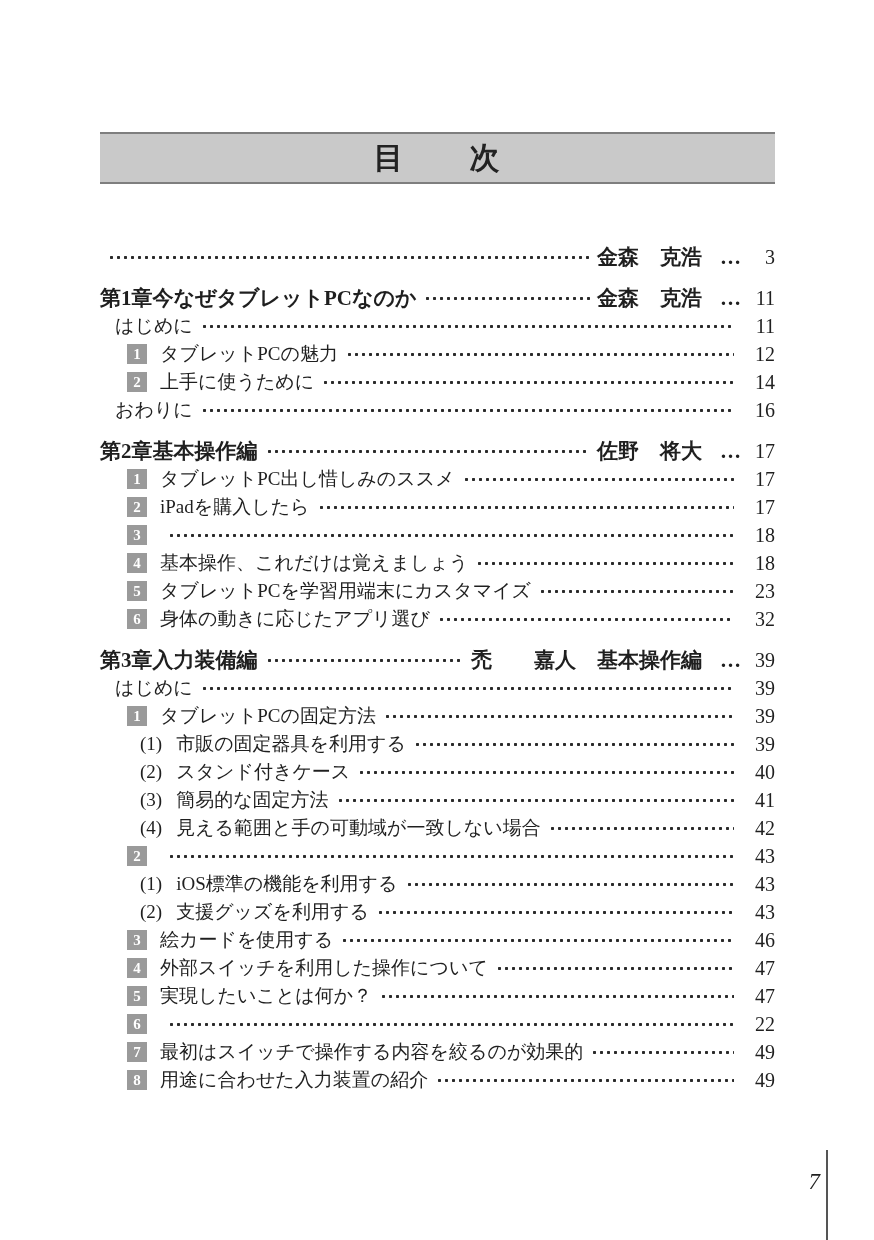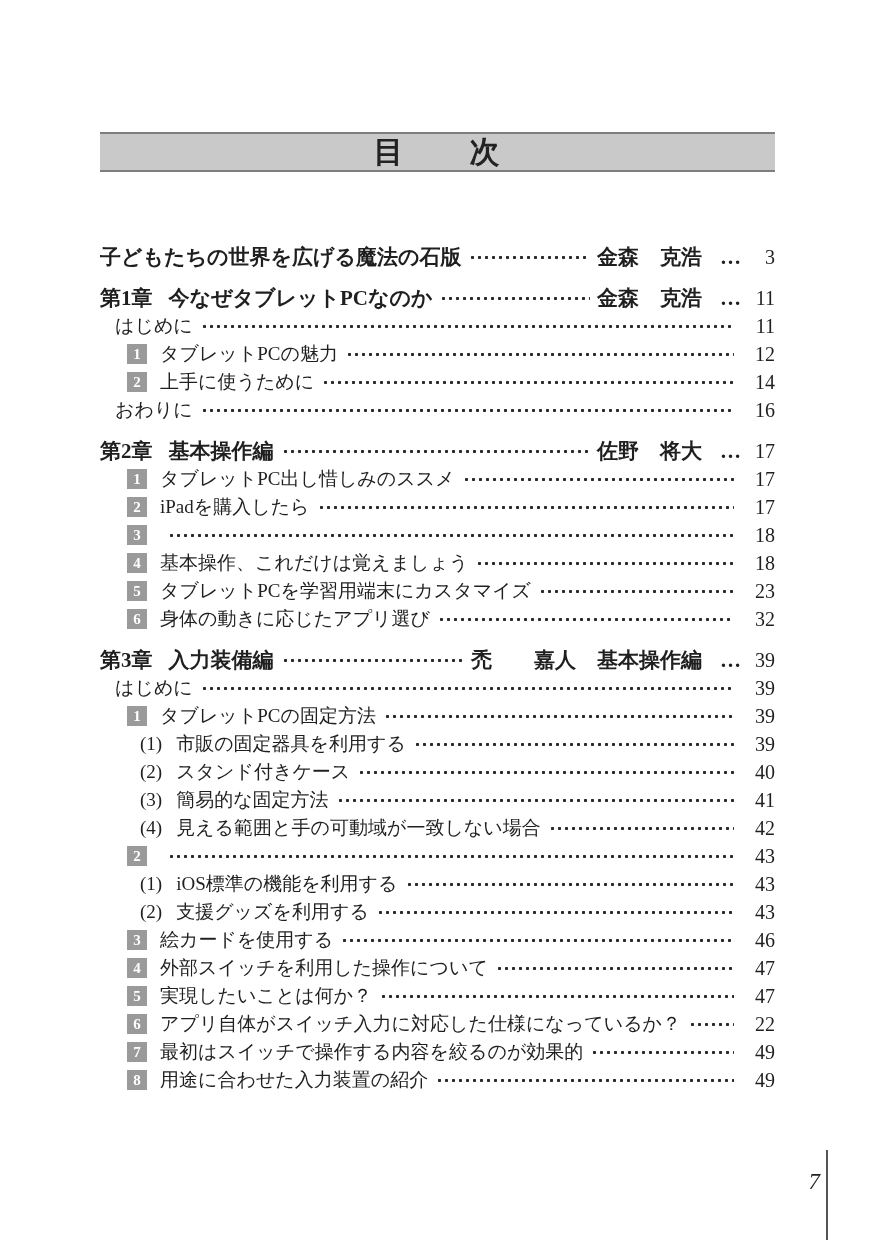--- a/index.html
+++ b/index.html
@@ -16,21 +16,21 @@
     font-family: "Liberation Serif", "DejaVu Serif", serif;
     color: #1f1f1f;
   }
 
   
   .toc-header-bar {
     position: absolute;
     left: 100px;
     top: 132px;
     width: 675px;
-    height: 40px;
+    height: 52px;
     background: #c9c9c9;
     border-top: 2px solid #7e7e7e;
     border-bottom: 2px solid #7e7e7e;
     box-sizing: border-box;
     display: flex;
     align-items: center;
     justify-content: center;
   }
   .toc-header-title {
     font-size: 30px;
@@ -57,21 +57,21 @@
   .toc-row.feature,
   .toc-row.chapter {
     font-weight: bold;
     font-size: 21px;
   }
   .toc-row.chapter { margin-top: 13px; }
   .toc-row.plain  { padding-left: 15px; }
   .toc-row.num    { padding-left: 27px; }
   .toc-row.paren  { padding-left: 40px; }
 
-  .chapter-label { margin-right: 16px; }
+  .chapter-label { }
 
   .item-badge {
     flex: 0 0 auto;
     width: 20px;
     height: 20px;
     margin-right: 13px;
     background: #9a9a9a;
     color: #ffffff;
     font-size: 15px;
     font-weight: bold;
@@ -135,21 +135,20 @@
 <body>
 
 <div class="page">
 
   <div class="toc-header-bar">
     <span class="toc-header-title">目　　次</span>
   </div>
 
   <div class="toc-list">
       <div class="toc-row feature">
-        <span class="entry-title">子どもたちの世界を広げる魔法の石版</span>
         <span class="dot-leader"></span>
         <span class="entry-author">金森　克浩</span>
         <span class="author-ellipsis">…</span>
         <span class="entry-page">3</span>
       </div>
       <div class="toc-row chapter">
         <span class="chapter-label">第1章</span>
         <span class="entry-title">今なぜタブレットPCなのか</span>
         <span class="dot-leader"></span>
         <span class="entry-author">金森　克浩</span>
@@ -294,21 +293,20 @@
         <span class="entry-page">47</span>
       </div>
       <div class="toc-row num">
         <span class="item-badge">5</span>
         <span class="entry-title">実現したいことは何か？</span>
         <span class="dot-leader"></span>
         <span class="entry-page">47</span>
       </div>
       <div class="toc-row num">
         <span class="item-badge">6</span>
-        <span class="entry-title">アプリ自体がスイッチ入力に対応した仕様になっているか？</span>
         <span class="dot-leader"></span>
         <span class="entry-page">22</span>
       </div>
       <div class="toc-row num">
         <span class="item-badge">7</span>
         <span class="entry-title">最初はスイッチで操作する内容を絞るのが効果的</span>
         <span class="dot-leader"></span>
         <span class="entry-page">49</span>
       </div>
       <div class="toc-row num">

